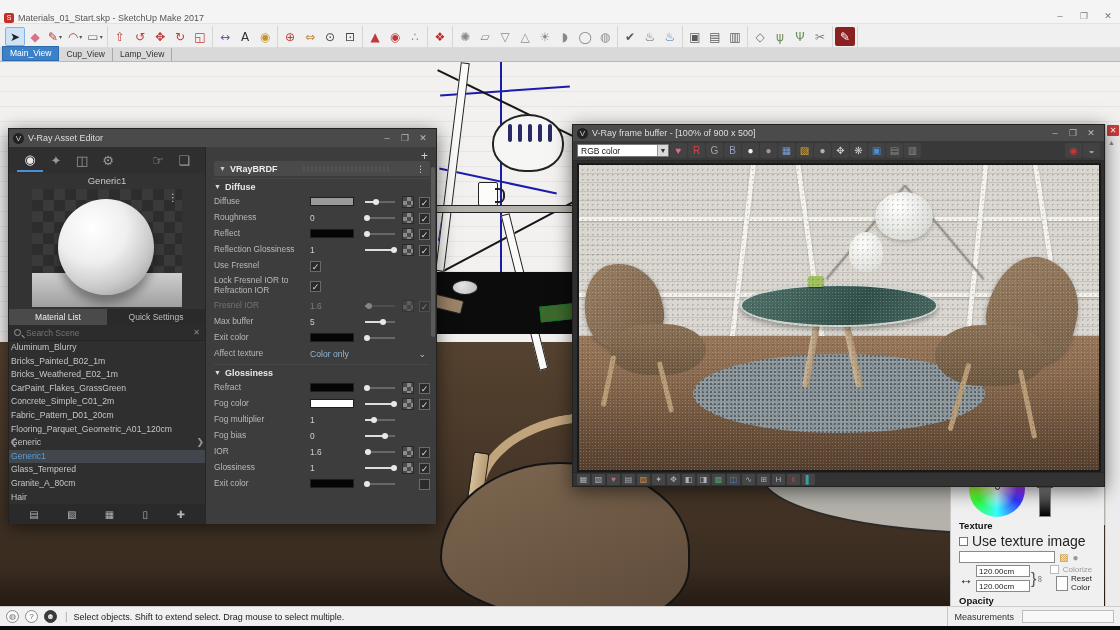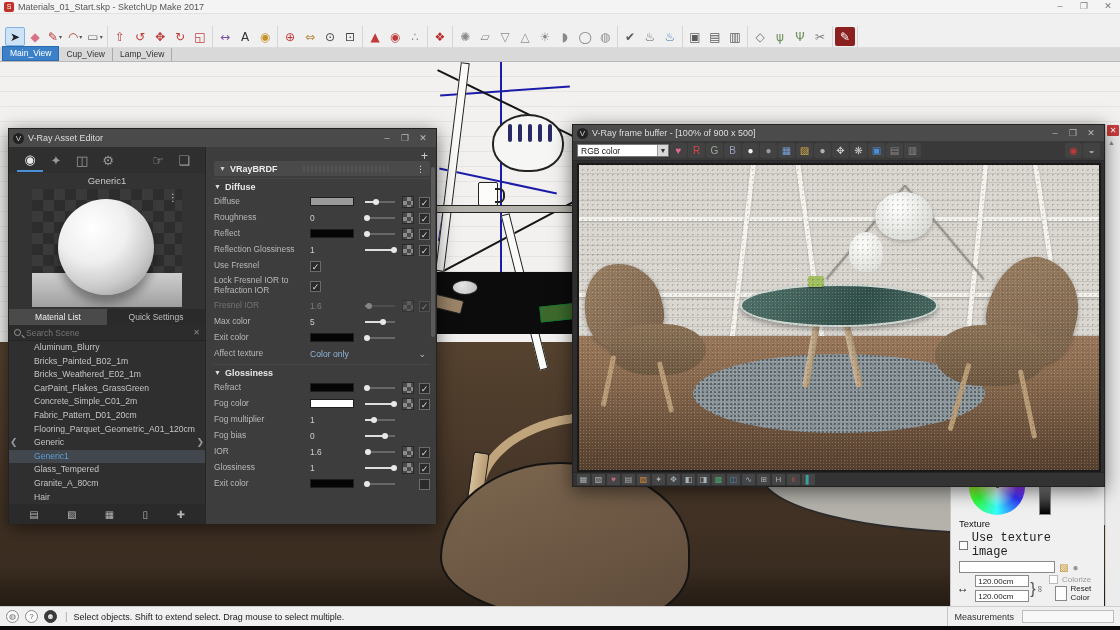--- a/index.html
+++ b/index.html
@@ -1,21 +1,21 @@
 <!DOCTYPE html>
 <html><head>
 <meta charset="utf-8">
 <style>
   * { margin:0; padding:0; box-sizing:border-box; }
   html,body { width:1120px; height:630px; overflow:hidden; }
   body { font-family:"Liberation Sans","DejaVu Sans",sans-serif; font-size:10px; background:#000; }
   #root { position:relative; width:1120px; height:630px; background:#f0f0f0; overflow:hidden; }
 
   
-  .titlebar { position:absolute; left:0; top:0; width:1120px; height:14px; background:#f4f4f4; display:flex; align-items:center; padding-left:4px; border-bottom:1px solid #e2e2e2; }
+  .titlebar { position:absolute; left:0; top:0; width:1120px; height:24px; background:#f4f4f4; display:flex; align-items:flex-end; padding-left:4px; border-bottom:1px solid #e2e2e2; }
   .titlebar .applogo { width:10px; height:10px; background:#c03028; border-radius:2px; color:#fff; font-size:7px; line-height:10px; text-align:center; margin-right:4px; }
   .titlebar .title { color:#555; font-size:9px; }
   .win-controls { margin-left:auto; display:flex; }
   .win-controls span { width:24px; height:13px; text-align:center; color:#777; font-size:9px; line-height:13px; }
   .menubar { position:absolute; left:0; top:14px; width:1120px; height:12px; background:#f0f0f0; display:flex; align-items:center; padding-left:6px; }
   .menubar span { color:#222; font-size:9px; margin-right:13px; }
   .toolbar { position:absolute; left:0; top:26px; width:1120px; height:22px; background:#f0f0f0; border-bottom:1px solid #dcdcdc; display:flex; align-items:center; padding-left:3px; }
   .tb-group { display:flex; align-items:center; border-right:1px solid #d5d5d5; padding:0 2px; height:22px; }
   .tb-btn { min-width:20px; height:19px; display:flex; align-items:center; justify-content:center; border-radius:2px; position:relative; }
   .tb-btn.active { background:#cfe3f6; border:1px solid #7fb2e5; }
@@ -73,21 +73,21 @@
   .ae-kebab { position:absolute; right:4px; top:3px; color:#cdcdcd; font-size:10px; }
   .ae-subtabs { display:flex; height:16px; margin-top:2px; }
   .ae-subtab { flex:1; text-align:center; font-size:8.5px; color:#bdbdbd; background:#2a2a2a; line-height:16px; }
   .ae-subtab.active { background:#4a4a4a; color:#ececec; }
   .ae-search { height:16px; background:#2c2c2c; display:flex; align-items:center; padding:0 5px; border-bottom:1px solid #242424; }
   .mag { width:7px; height:7px; border:1.4px solid #9a9a9a; border-radius:50%; position:relative; margin-right:5px; }
   .mag::after { content:""; position:absolute; left:6px; top:6px; width:4px; height:1.4px; background:#9a9a9a; transform:rotate(45deg); }
   .ae-search input { flex:1; background:transparent; border:none; outline:none; color:#bbb; font-size:8.5px; font-family:inherit; }
   .ae-search .clear { color:#8a8a8a; font-size:8px; }
   .ae-list { flex:1; background:#2f2f2f; overflow:hidden; position:relative; }
-  .ae-item { height:13.6px; line-height:13.6px; padding-left:25px; color:#c6c6c6; font-size:8.6px; white-space:nowrap; }
+  .ae-item { height:13.6px; line-height:13.6px; padding-left:2px; color:#c6c6c6; font-size:8.6px; white-space:nowrap; }
   .ae-item.selected { background:#42474d; color:#5c9fd6; }
   .ae-colarrow { position:absolute; color:#9a9a9a; font-size:9px; top:96px; }
   .ae-bottombar { height:20px; background:#2a2a2a; display:flex; align-items:center; justify-content:space-around; padding:0 6px; }
   .ae-bottombar span { color:#b5b5b5; font-size:10px; }
   .ae-right { flex:1; background:#3d3d3d; position:relative; padding:2px 6px 0 8px; }
   .ae-plus { position:absolute; right:8px; top:2px; color:#d0d0d0; font-size:12px; }
   .brdf-bar { margin-top:12px; height:15px; background:#4a4a4a; border-radius:2px; display:flex; align-items:center; padding:0 5px; }
   .brdf-bar .caret { color:#ccc; font-size:7px; margin-right:4px; }
   .brdf-bar .bname { color:#ececec; font-size:9px; font-weight:bold; }
   .brdf-bar .grip { flex:1; height:6px; margin:0 26px; background:repeating-linear-gradient(90deg,#5a5a5a 0 2px,transparent 2px 4px); opacity:.55; }
@@ -144,23 +144,23 @@
     background-image:radial-gradient(rgba(255,255,255,.20) 1px,transparent 1px),radial-gradient(rgba(20,20,20,.18) 1px,transparent 1px);
     background-size:3px 3px,5px 5px; background-position:0 0,1px 2px; }
   .fb-bottom { position:absolute; left:0; bottom:0; width:100%; height:14px; background:#333; display:flex; align-items:center; padding:0 4px; border-top:1px solid #262626; }
   .fb-mini { width:13px; height:11px; margin-right:2px; background:#454545; color:#a8b2b8; font-size:8px; line-height:11px; text-align:center; border-radius:1px; }
 
   
   .tray { position:absolute; left:950px; top:346px; width:154px; height:198px; background:#f0f0f0; border-left:1px solid #c8c8c8; padding:3px 6px 0 8px; z-index:2; }
   .tray-tabs { display:flex; border-bottom:1px solid #9a9a9a; height:15px; }
   .ttab { font-size:9px; color:#222; padding:1px 8px; }
   .ttab.active { background:#fafafa; border:1px solid #9a9a9a; border-bottom:1px solid #fafafa; border-radius:2px 2px 0 0; }
-  .tgroup { font-size:9.5px; font-weight:normal; color:#111; margin-top:3px; }
+  .tgroup { font-size:9.5px; font-weight:bold; color:#111; margin-top:3px; }
   .tray-row { display:flex; align-items:center; margin-top:2px; }
-  .tlabel { font-size:12px; color:#222; margin-right:9px;font-family:Liberation Mono, monospace; }
+  .tlabel { font-size:14px; color:#222; margin-right:3px; }
   .tdrop { width:62px; height:13px; background:#fff; border:1px solid #8a8a8a; font-size:8px; display:flex; align-items:center; padding-left:2px; color:#111; }
   .tdrop .chev { margin-left:auto; width:10px; background:#d9d9d9; border-left:1px solid #999; text-align:center; font-size:6px; height:11px; line-height:11px; }
   .tswatch { width:14px; height:13px; background:#9b9b9b; border:1px solid #777; margin-left:3px; }
   .tico { font-size:10px; margin-left:4px; }
   .wheelrow { display:flex; margin-top:3px; align-items:flex-start; }
   .cwheel { width:56px; height:56px; border-radius:50%; margin-left:10px;
     background:radial-gradient(closest-side,#fff 0%,rgba(255,255,255,0) 72%),conic-gradient(#f33,#f3f,#33f,#3ff,#3f3,#ff3,#f33); position:relative; }
   .cwheel i { position:absolute; left:26px; top:24px; width:5px; height:5px; border:1px solid #333; border-radius:50%; background:rgba(255,255,255,.6); }
   .vgrad { width:12px; height:56px; margin-left:14px; border:1px solid #888; background:linear-gradient(180deg,#fff,#000); position:relative; }
   .vgrad i { position:absolute; left:-3px; top:22px; width:16px; height:4px; background:#e8e8e8; border:1px solid #666; }
@@ -587,21 +587,21 @@
                 <div class="plabel">Fresnel IOR</div>
                 <span class="pval">1.6</span>
                 <div class="pslider">
                   <div class="fill" style="width: 12%;"></div>
                   <div class="thumb" style="left: calc(12% - 3px);"></div>
                 </div>
                 <span class="pmap"></span>
                 <span class="pchk">✓</span>
               </div>
               <div class="prow">
-                <div class="plabel">Max color</div>
+                <div class="plabel">Max buffer</div>
                 <span class="pval">5</span>
                 <div class="pslider">
                   <div class="fill" style="width: 60%;"></div>
                   <div class="thumb" style="left: calc(60% - 3px);"></div>
                 </div>
                 <span class="pmap none"></span>
                 <span class="pchk none"></span>
               </div>
               <div class="prow">
                 <div class="plabel">Exit color</div>

